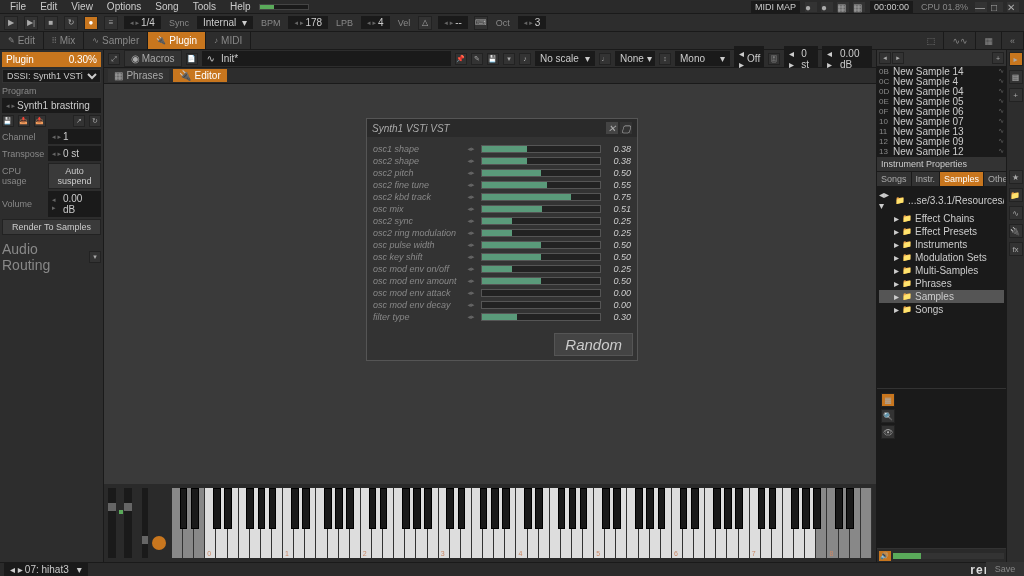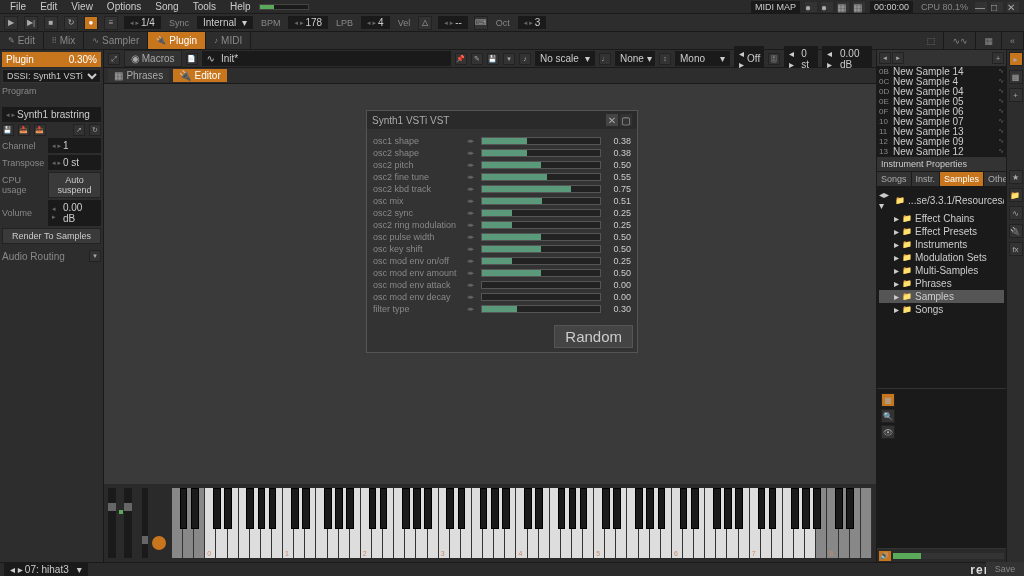--- a/index.html
+++ b/index.html
@@ -31,21 +31,21 @@
 .left-val .arrows { color:#666; font-size:7px; }
 .left-btn { flex:1; background:#3a3a3a; color:#ccc; padding:2px 4px; font-size:9px; text-align:center; border:1px solid #222; }
 .mini-btn { width:12px; height:12px; background:#333; border:1px solid #222; font-size:7px; color:#aaa; display:flex; align-items:center; justify-content:center; }
 .center-panel { flex:1; background:#3a3a3a; display:flex; flex-direction:column; position:relative; }
 .center-toolbar { height:18px; background:#2d2d2d; border-bottom:1px solid #1a1a1a; display:flex; align-items:center; padding:2px 4px; gap:4px; }
 .ct-btn { background:#333; padding:2px 6px; font-size:9px; color:#aaa; border:1px solid #222; }
 .ct-dropdown { background:#1a1a1a; color:#ccc; padding:2px 5px; font-size:9px; display:flex; align-items:center; gap:3px; }
 .center-subtoolbar { height:16px; background:#2d2d2d; display:flex; align-items:center; padding:2px 4px; gap:4px; border-bottom:1px solid #1a1a1a; }
 .sub-btn { background:#333; padding:1px 6px; font-size:9px; color:#aaa; display:flex; align-items:center; gap:3px; }
 .sub-btn.active { background:#c8761e; color:#fff; }
-.plugin-window { position:absolute; left:262px; top:60px; width:272px; background:#333; border:1px solid #555; }
+.plugin-window { position:absolute; left:262px; top:68px; width:272px; background:#333; border:1px solid #555;font-style:italic; }
 .plugin-titlebar { background:#2a2a2a; padding:3px 5px; display:flex; align-items:center; justify-content:space-between; color:#aaa; font-size:9px; }
 .plugin-close { width:12px; height:12px; background:#444; display:flex; align-items:center; justify-content:center; cursor:pointer; }
 .plugin-body { padding:6px; }
 .param-row { display:flex; align-items:center; height:12px; gap:4px; }
 .param-label { width:90px; color:#888; font-size:9px; }
 .param-arrows { color:#666; font-size:7px; width:10px; }
 .param-slider { flex:1; height:8px; background:#222; position:relative; border:1px solid #555; }
 .param-fill { height:100%; background:#5a9a7a; }
 .param-val { width:26px; color:#ccc; font-size:9px; text-align:right; }
 .plugin-footer { padding:4px; display:flex; justify-content:flex-end; }
@@ -109,21 +109,21 @@
   <div class="meter">
       <div class="meter-fill"></div>
     </div>
   <span class="spacer"></span>
   <span class="status-box">MIDI MAP</span>
   <span class="icon-btn">●</span>
   <span class="icon-btn">●</span>
   <span class="icon-btn">▦</span>
   <span class="icon-btn">▦</span>
   <span class="status-box">00:00:00</span>
-  <span class="status-item">CPU 80.1%</span>
+  <span class="status-item">CPU 01.8%</span>
   <span class="icon-btn">—</span>
   <span class="icon-btn">□</span>
   <span class="icon-btn">✕</span>
 </div>
 
 <div class="toolbar">
   <div class="play-btn">▶</div>
   <div class="play-btn">▶|</div>
   <div class="play-btn">■</div>
   <div class="play-btn">↻</div>
@@ -192,21 +192,21 @@
 
 <div class="main-layout">
 
   <div class="left-panel">
     <div class="panel-header">
       <span>Plugin</span>
         <span>0.30%</span>
     </div>
     <select class="dropdown" style="margin-top:2px"><option>DSSI: Synth1 VSTi VST</option></select>
     <div style="color:#888;font-size:9px;margin-top:3px">Program</div>
-    <div class="left-val" style="margin-top:11px">
+    <div class="left-val" style="margin-top:2px">
         <span class="arrows">◂ ▸</span>
         <span>Synth1 brastring</span>
       </div>
     <div class="left-row">
       <div class="mini-btn">💾</div>
       <div class="mini-btn">📥</div>
       <div class="mini-btn">📤</div>
       <span style="flex:1"></span>
       <div class="mini-btn">↗</div>
       <div class="mini-btn">↻</div>
@@ -233,21 +233,21 @@
         <span class="left-label">Volume</span>
         <div class="left-val">
           <span class="arrows">◂ ▸</span>
           <span>0.00 dB</span>
         </div>
       </div>
     <div class="left-row">
         <div class="left-btn">Render To Samples</div>
       </div>
     <div class="left-row" style="margin-top:6px">
-        <span style="flex:1;color:#888;font-size:10px">Audio Routing</span>
+        <span style="flex:1;color:#888;font-size:14px">Audio Routing</span>
         <div class="mini-btn">▾</div>
       </div>
   </div>
 
   <div class="center-panel">
     <div class="center-toolbar">
       <div class="mini-btn">⤢</div>
       <div class="ct-btn"><span style="margin-right:2px">◉</span><span>Macros</span></div>
       <div class="mini-btn">📄</div>
       <div class="ct-dropdown" style="flex:1">

